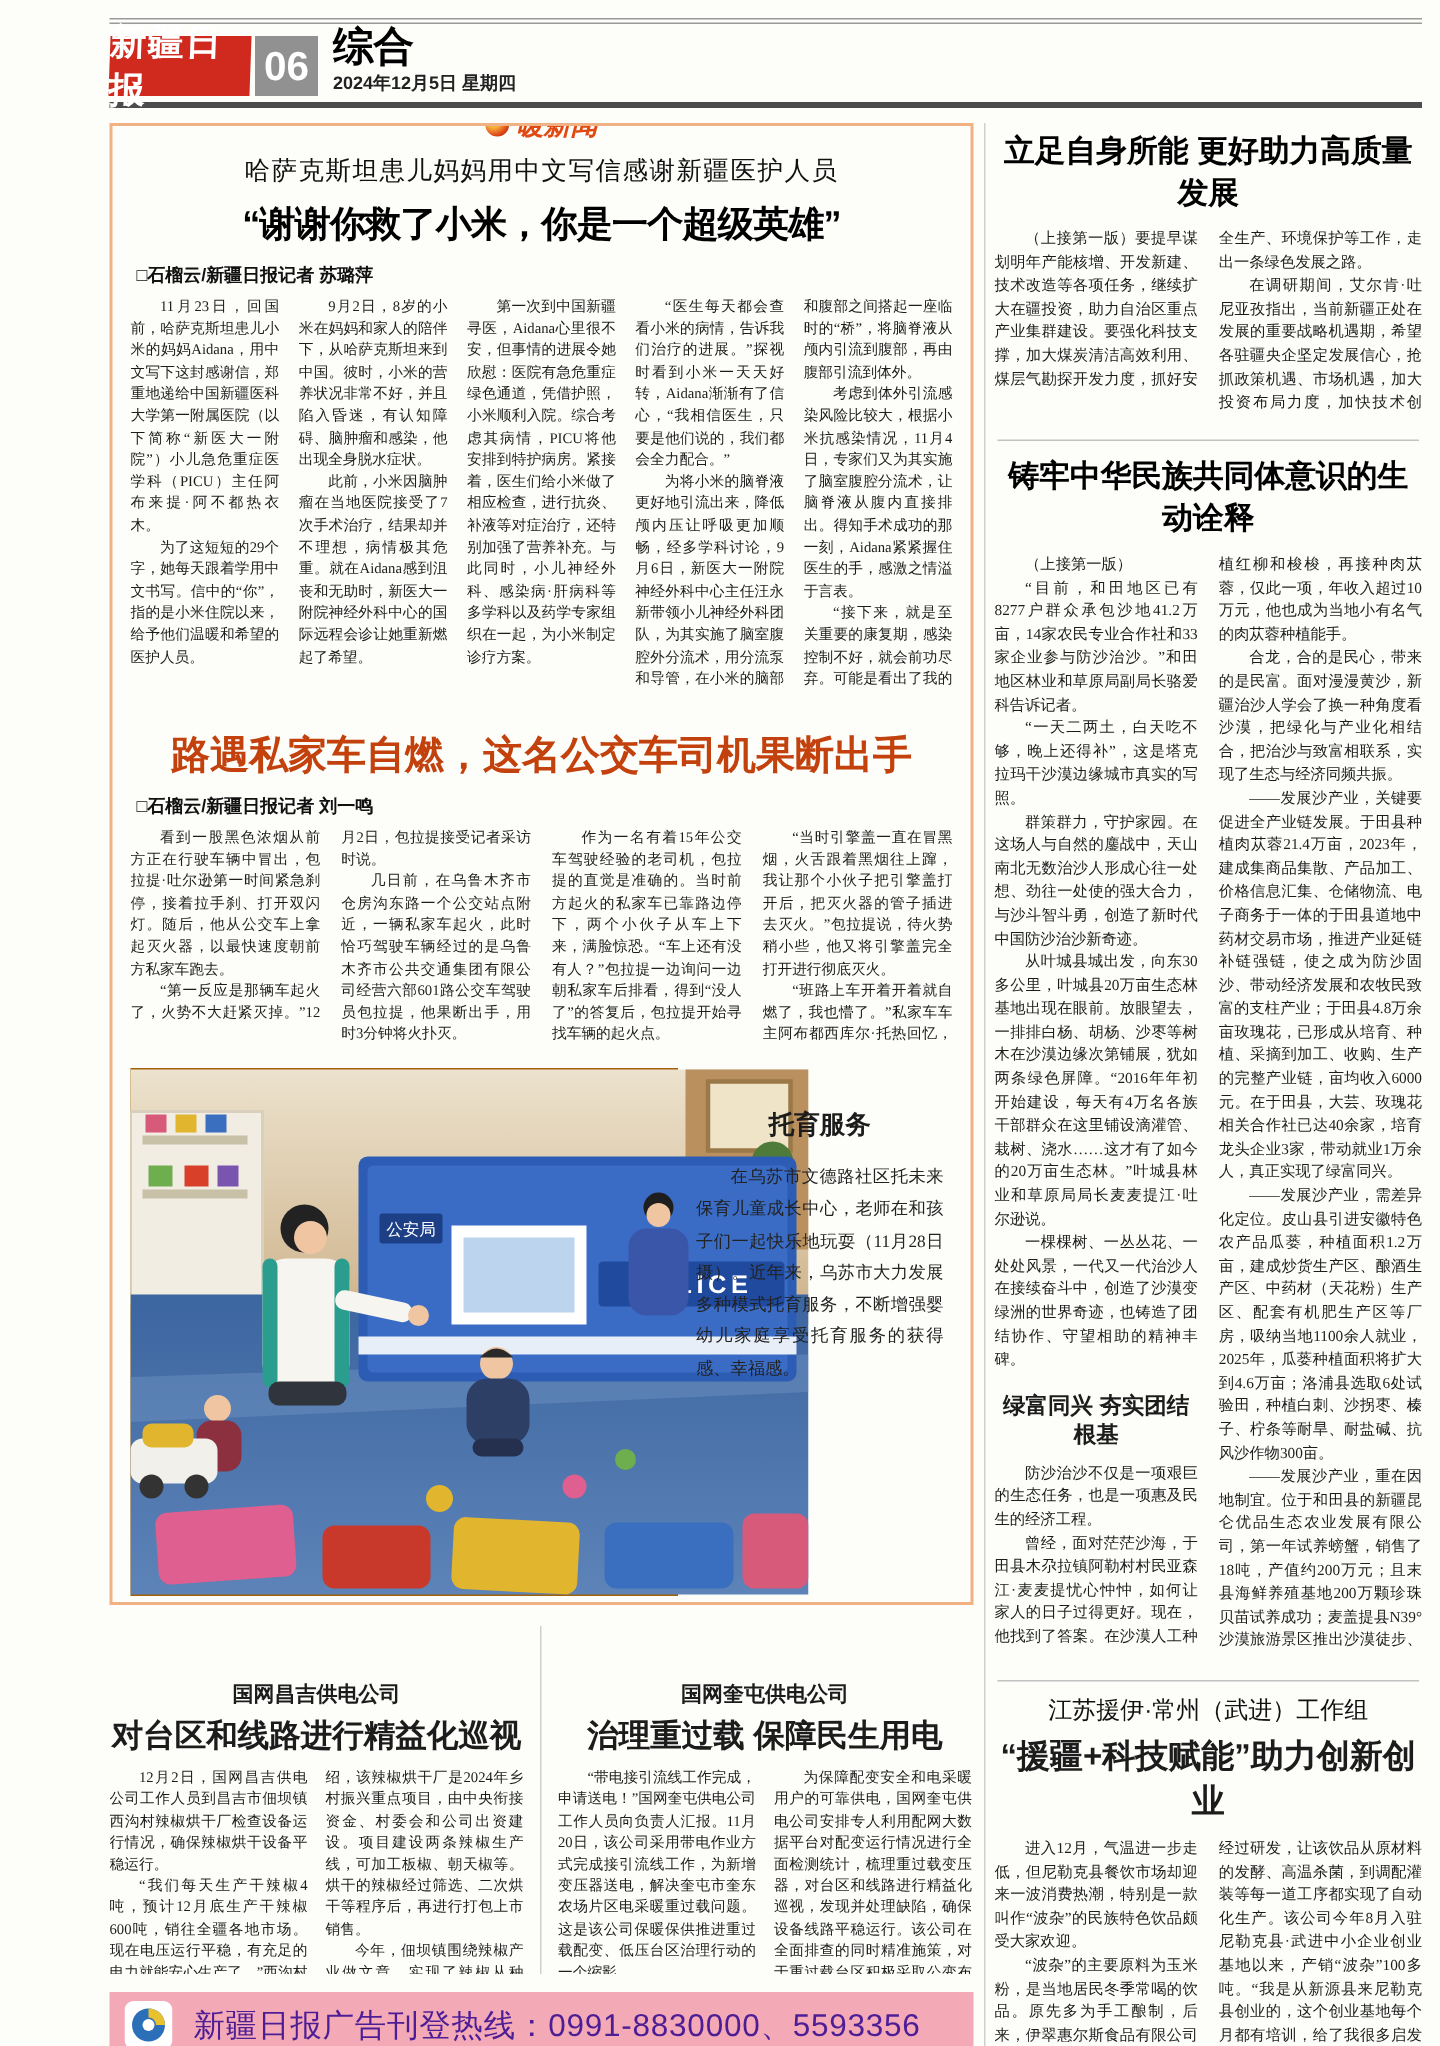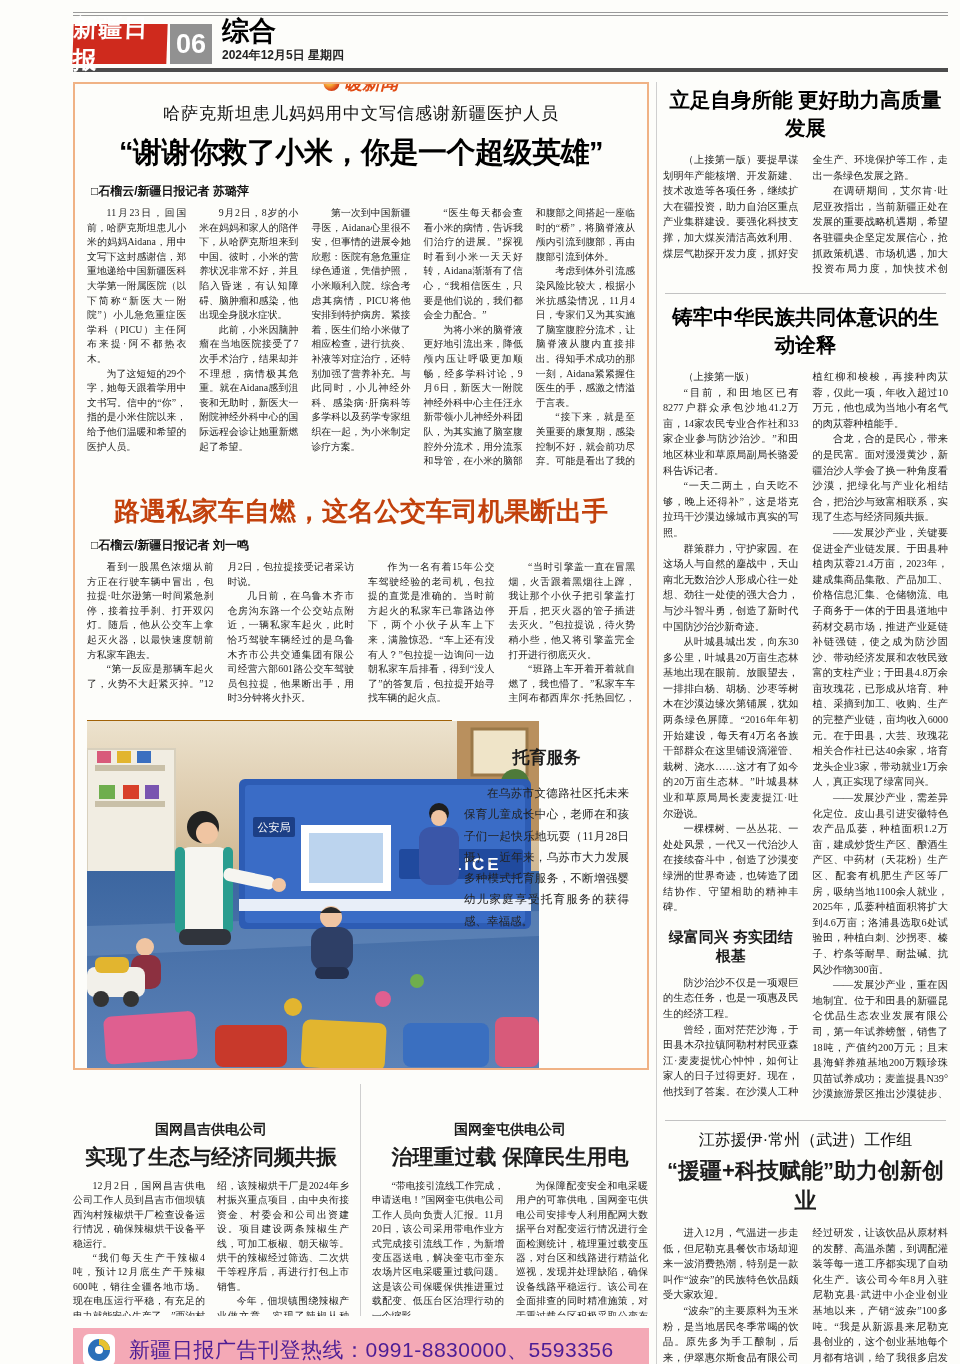--- a/index.html
+++ b/index.html
@@ -43,21 +43,21 @@
   .feature-box { position:relative; border:2px solid #f0b285; padding:14px 12px 8px; height:988px; overflow:hidden; }
   .badge {
     position:absolute; top:-13px; left:50%; transform:translateX(-50%);
     background:#fdfdfa; padding:0 12px; display:flex; align-items:center; gap:5px;
     font-family:"Liberation Sans","DejaVu Sans",sans-serif; font-weight:bold; font-style:italic;
     font-size:18px; color:#e04a12; white-space:nowrap;
   }
   .badge-icon { width:16px; height:16px; border-radius:50%; flex:none;
     background: radial-gradient(circle at 35% 35%, #f7b43c 0 30%, #e0491a 65%, #8d1d08 100%); }
   .art1-kicker { text-align:center; font-family:"Liberation Sans","DejaVu Sans",sans-serif; font-size:17px; color:#111; margin-top:4px; letter-spacing:1px; }
-  .art1-headline { text-align:center; font-family:"Liberation Sans","DejaVu Sans",sans-serif; font-weight:bold; font-size:29px; color:#000; margin:8px 0 10px; letter-spacing:-0.5px; }
+  .art1-headline { text-align:center; font-family:"Liberation Sans","DejaVu Sans",sans-serif; font-weight:bold; font-size:24px; color:#000; margin:8px 0 10px; letter-spacing:-0.5px; }
   .byline { font-family:"Liberation Sans","DejaVu Sans",sans-serif; font-weight:bold; font-size:12px; color:#111; margin:2px 0 6px 4px; }
   .art1-body { height:274px; column-count:5; column-gap:13px; column-fill:auto; overflow:hidden; }
   .art1-body p, .art2-body p, .col2 p { font-size:9.8px; line-height:14.6px; text-align:justify; text-indent:2em; }
   .art2-headline { text-align:center; font-family:"Liberation Sans","DejaVu Sans",sans-serif; font-weight:bold; font-size:26px; color:#c2410c; margin:14px 0 8px; }
   .art2-body { height:150px; column-count:4; column-gap:14px; column-fill:auto; overflow:hidden; }
 
   
   .photo-row { display:flex; margin-top:10px; }
   .photo-wrap { width:365px; height:352px; flex:none; background:#a16207; }
   .caption-box { flex:1; padding:26px 6px 0 12px; }
@@ -226,21 +226,21 @@
             <div class="caption-title">托育服务</div>
             <div class="caption-body">在乌苏市文德路社区托未来保育儿童成长中心，老师在和孩子们一起快乐地玩耍（11月28日摄）。近年来，乌苏市大力发展多种模式托育服务，不断增强婴幼儿家庭享受托育服务的获得感、幸福感。</div>
 
           </div>
         </div>
       </div>
 
       <div class="bottom-left-row">
         <div class="bottom-article">
           <div class="ba-kicker">国网昌吉供电公司</div>
-          <h3 class="ba-headline">实现了生态与经济同频共振</h3>
+          <h3 class="ba-headline">对台区和线路进行精益化巡视</h3>
           <div class="ba-body">
               <p class="para">12月2日，国网昌吉供电公司工作人员到昌吉市佃坝镇西沟村辣椒烘干厂检查设备运行情况，确保辣椒烘干设备平稳运行。</p>
               <p class="para">“我们每天生产干辣椒4吨，预计12月底生产干辣椒600吨，销往全疆各地市场。现在电压运行平稳，有充足的电力就能安心生产了。”西沟村辣椒烘干厂负责人任献亮介绍，该辣椒烘干厂是2024年乡村振兴重点项目，由中央衔接资金、村委会和公司出资建设。项目建设两条辣椒生产线，可加工板椒、朝天椒等。烘干的辣椒经过筛选、二次烘干等程序后，再进行打包上市销售。</p>
               <p class="para">今年，佃坝镇围绕辣椒产业做文章，实现了辣椒从种植、采收、烘干到精深加工的全产业链协同发展，实现村集体经济和群众收入双提升。</p>
             </div>
         </div>
         <div class="ba-divider"></div>
         <div class="bottom-article">
           <div class="ba-kicker">国网奎屯供电公司</div>
           <h3 class="ba-headline">治理重过载 保障民生用电</h3>

